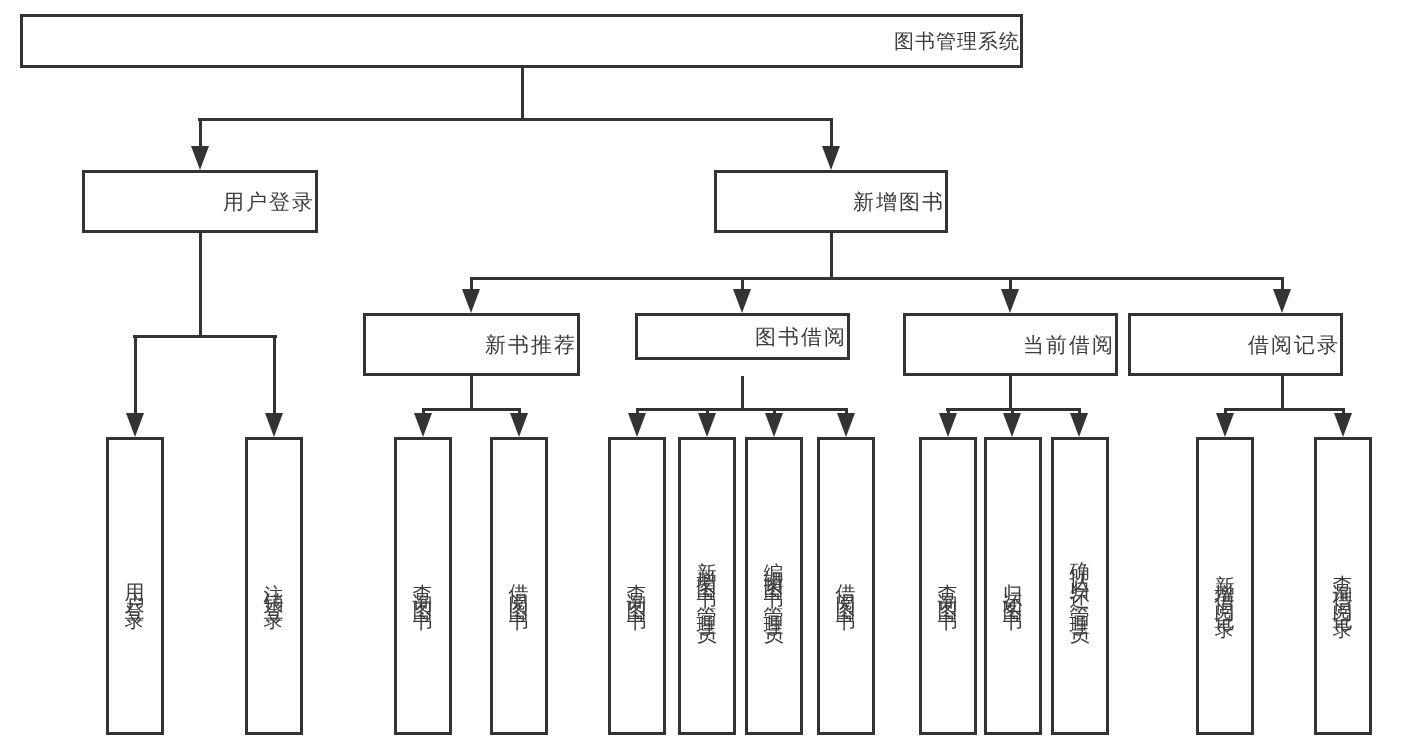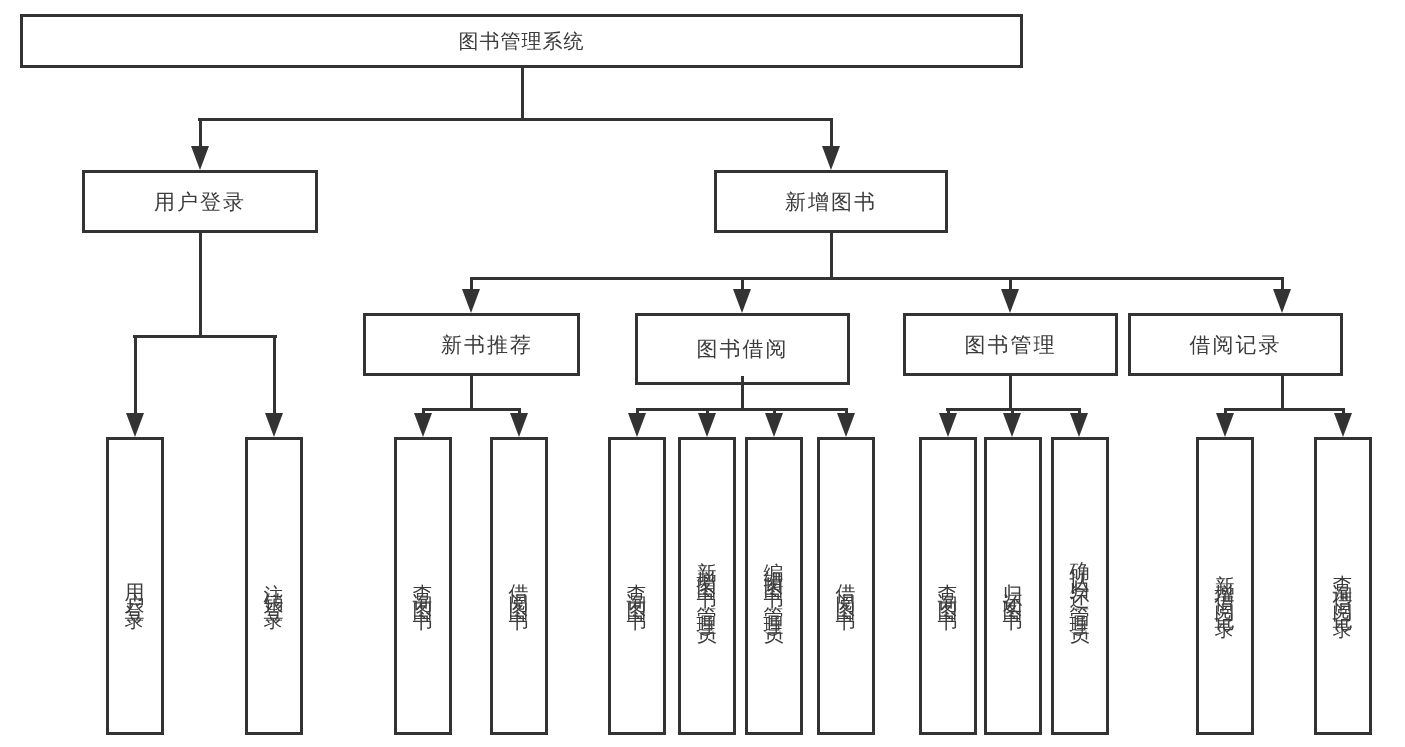--- a/index.html
+++ b/index.html
@@ -2,21 +2,21 @@
 <html><head>
 <meta charset="utf-8">
 <style>
   html,body{margin:0;padding:0;background:#ffffff;}
   .stage{
     position:relative;width:1405px;height:747px;background:#ffffff;overflow:hidden;
     font-family:"Liberation Sans","DejaVu Sans",sans-serif;color:#3b3b3b;
   }
   .box{
     position:absolute;box-sizing:border-box;border:3px solid #333333;background:#ffffff;
-    display:flex;align-items:center;justify-content:center;
+    display:flex;align-items:center;justify-content:flex-end;
   }
   .hlbl{font-size:21px;letter-spacing:2px;color:#3b3b3b;white-space:nowrap;}
   .root-lbl{font-size:20px;letter-spacing:1px;}
   .leafbox{
     position:absolute;box-sizing:border-box;top:437px;width:58px;height:298px;
     border:3px solid #333333;background:#ffffff;
     display:flex;align-items:center;justify-content:center;
   }
   .vlbl{
     writing-mode:vertical-rl;text-orientation:mixed;
@@ -46,25 +46,25 @@
   <div class="box" style="left:82px;top:170px;width:236px;height:63px;">
     <span class="hlbl">用户登录</span>
   </div>
   <div class="box" style="left:714px;top:170px;width:234px;height:63px;">
     <span class="hlbl">新增图书</span>
   </div>
 
   <div class="box" style="left:363px;top:313px;width:217px;height:63px;padding-left:31px;">
     <span class="hlbl">新书推荐</span>
   </div>
-  <div class="box" style="left:635px;top:313px;width:215px;height:72px;">
+  <div class="box" style="left:635px;top:313px;width:215px;height:47px;">
     <span class="hlbl">图书借阅</span>
   </div>
   <div class="box" style="left:903px;top:313px;width:215px;height:63px;">
-    <span class="hlbl">图书管理</span>
+    <span class="hlbl">当前借阅</span>
   </div>
   <div class="box" style="left:1128px;top:313px;width:215px;height:63px;">
     <span class="hlbl">借阅记录</span>
   </div>
 
   <div class="leafbox" style="left:106px;">
     <span class="vlbl">用户登录</span>
   </div>
   <div class="leafbox" style="left:245px;">
     <span class="vlbl">注销登录</span>

